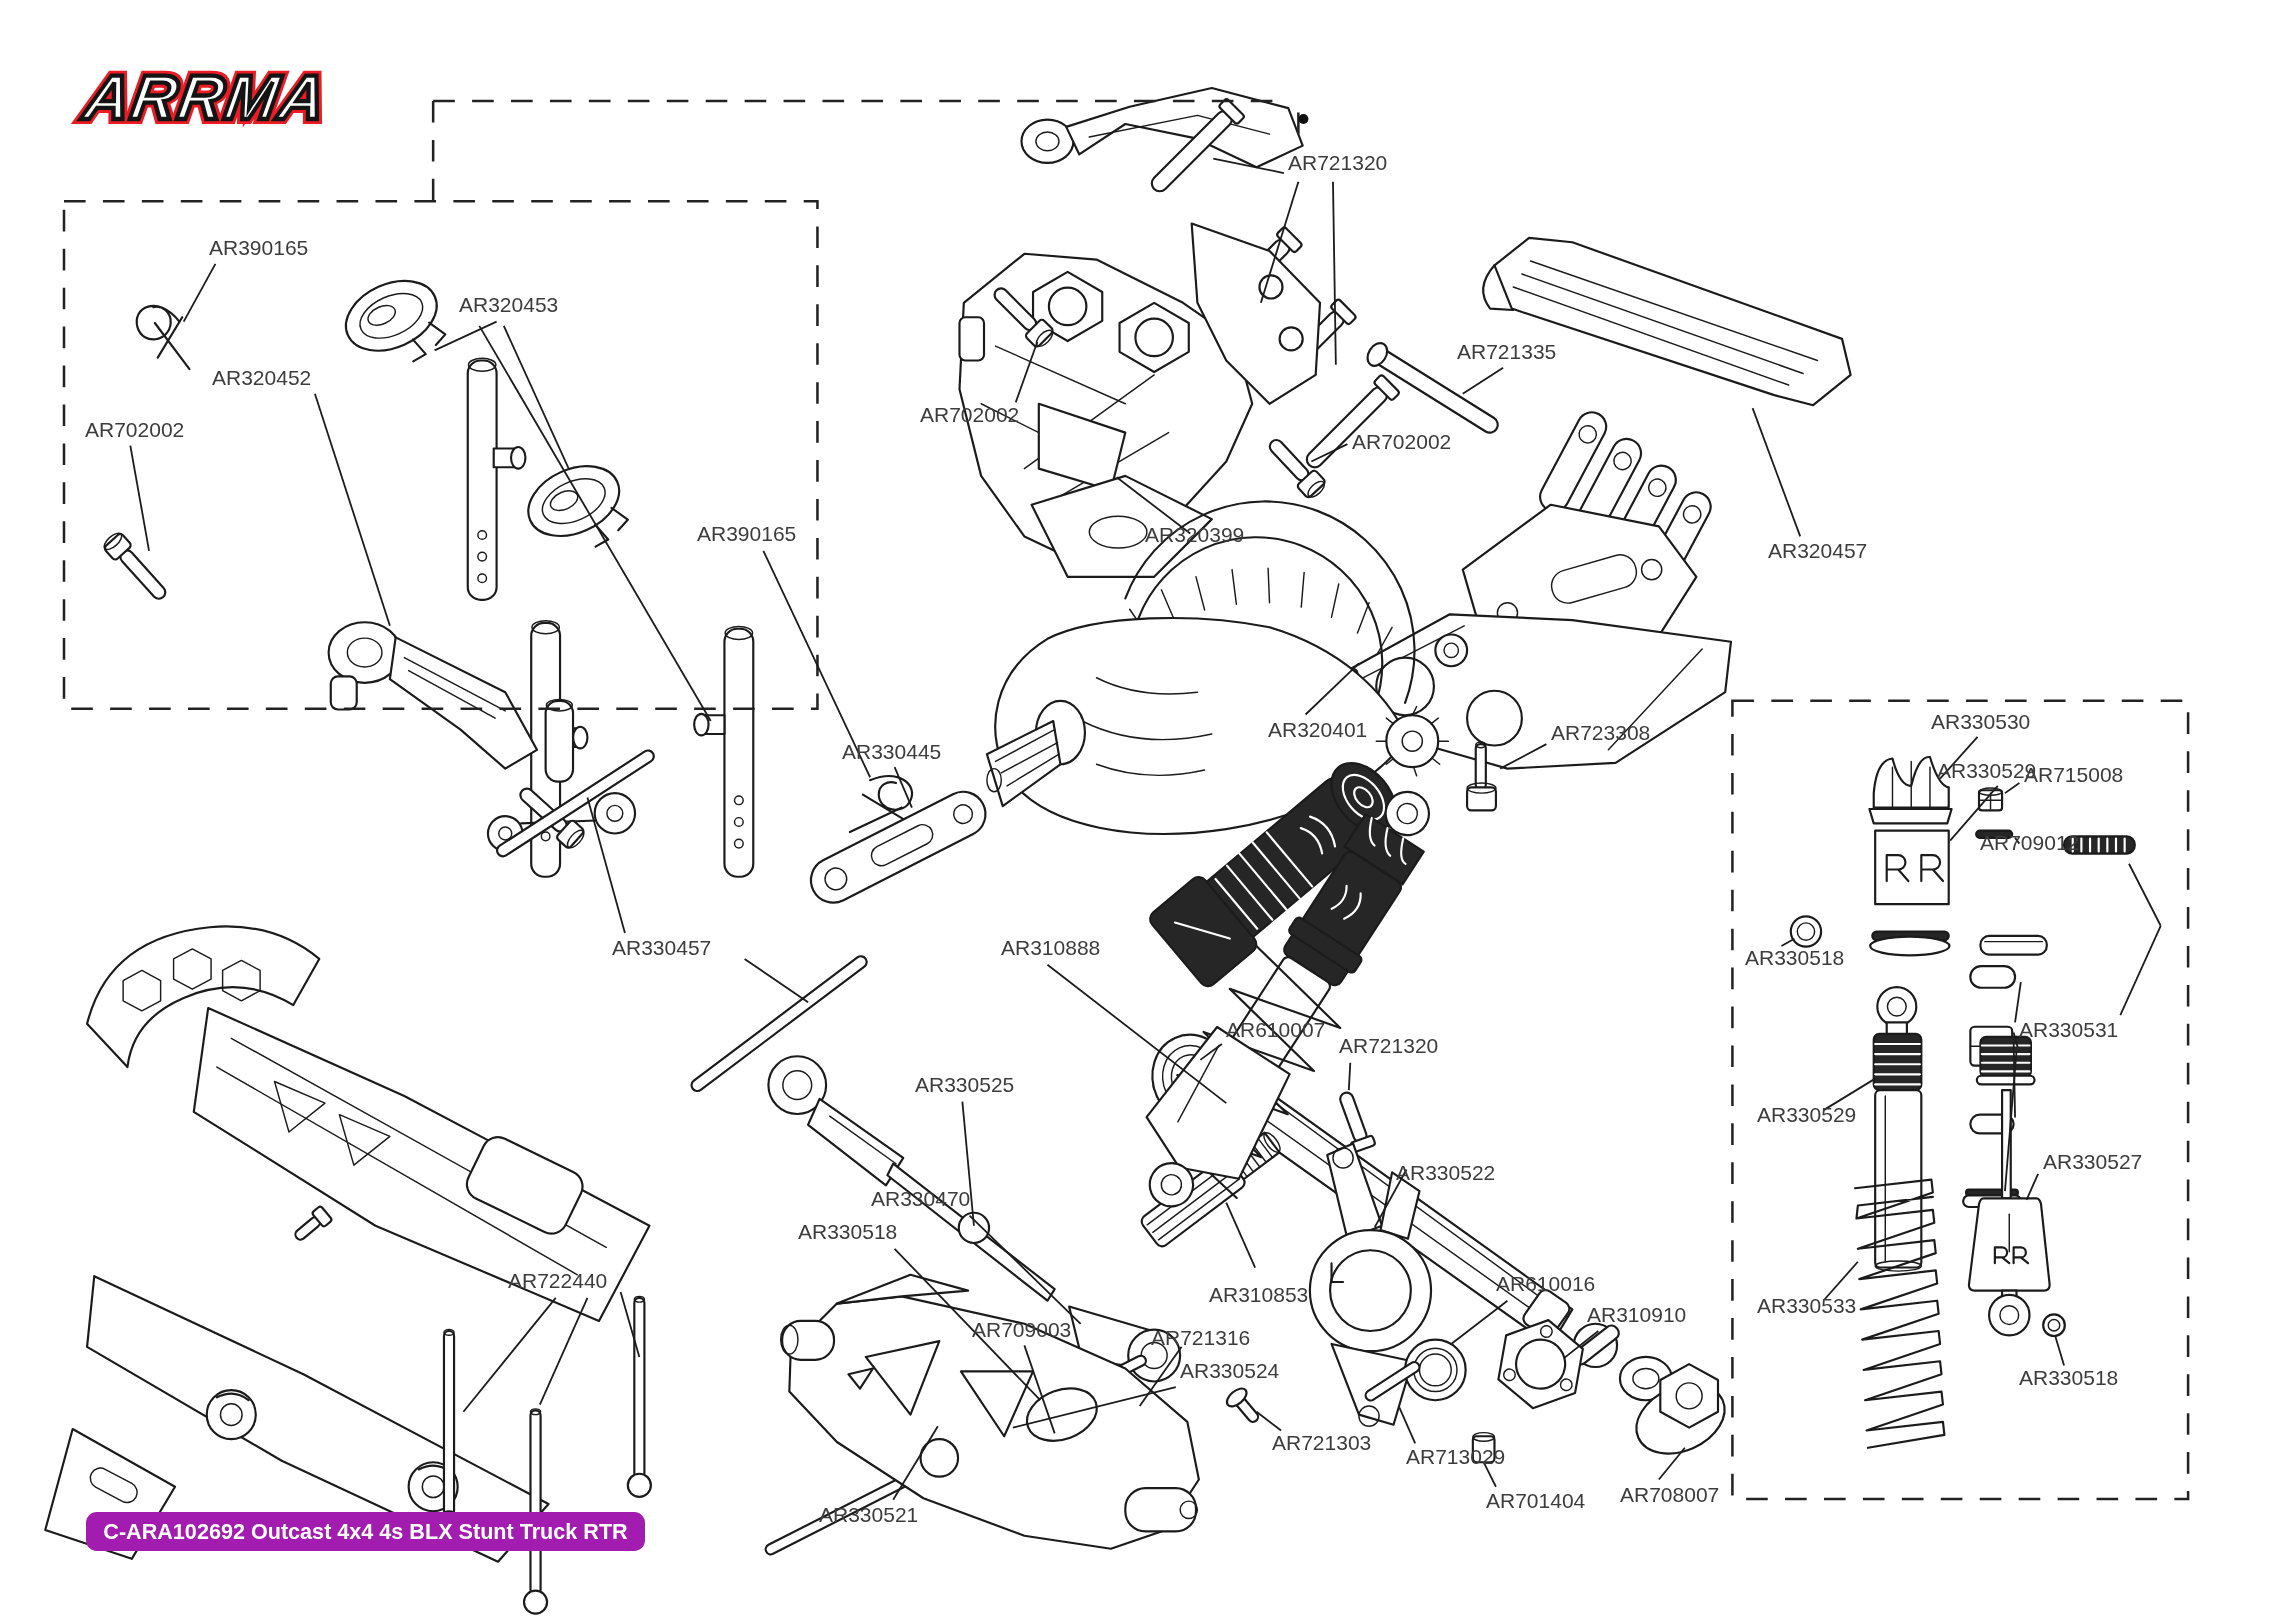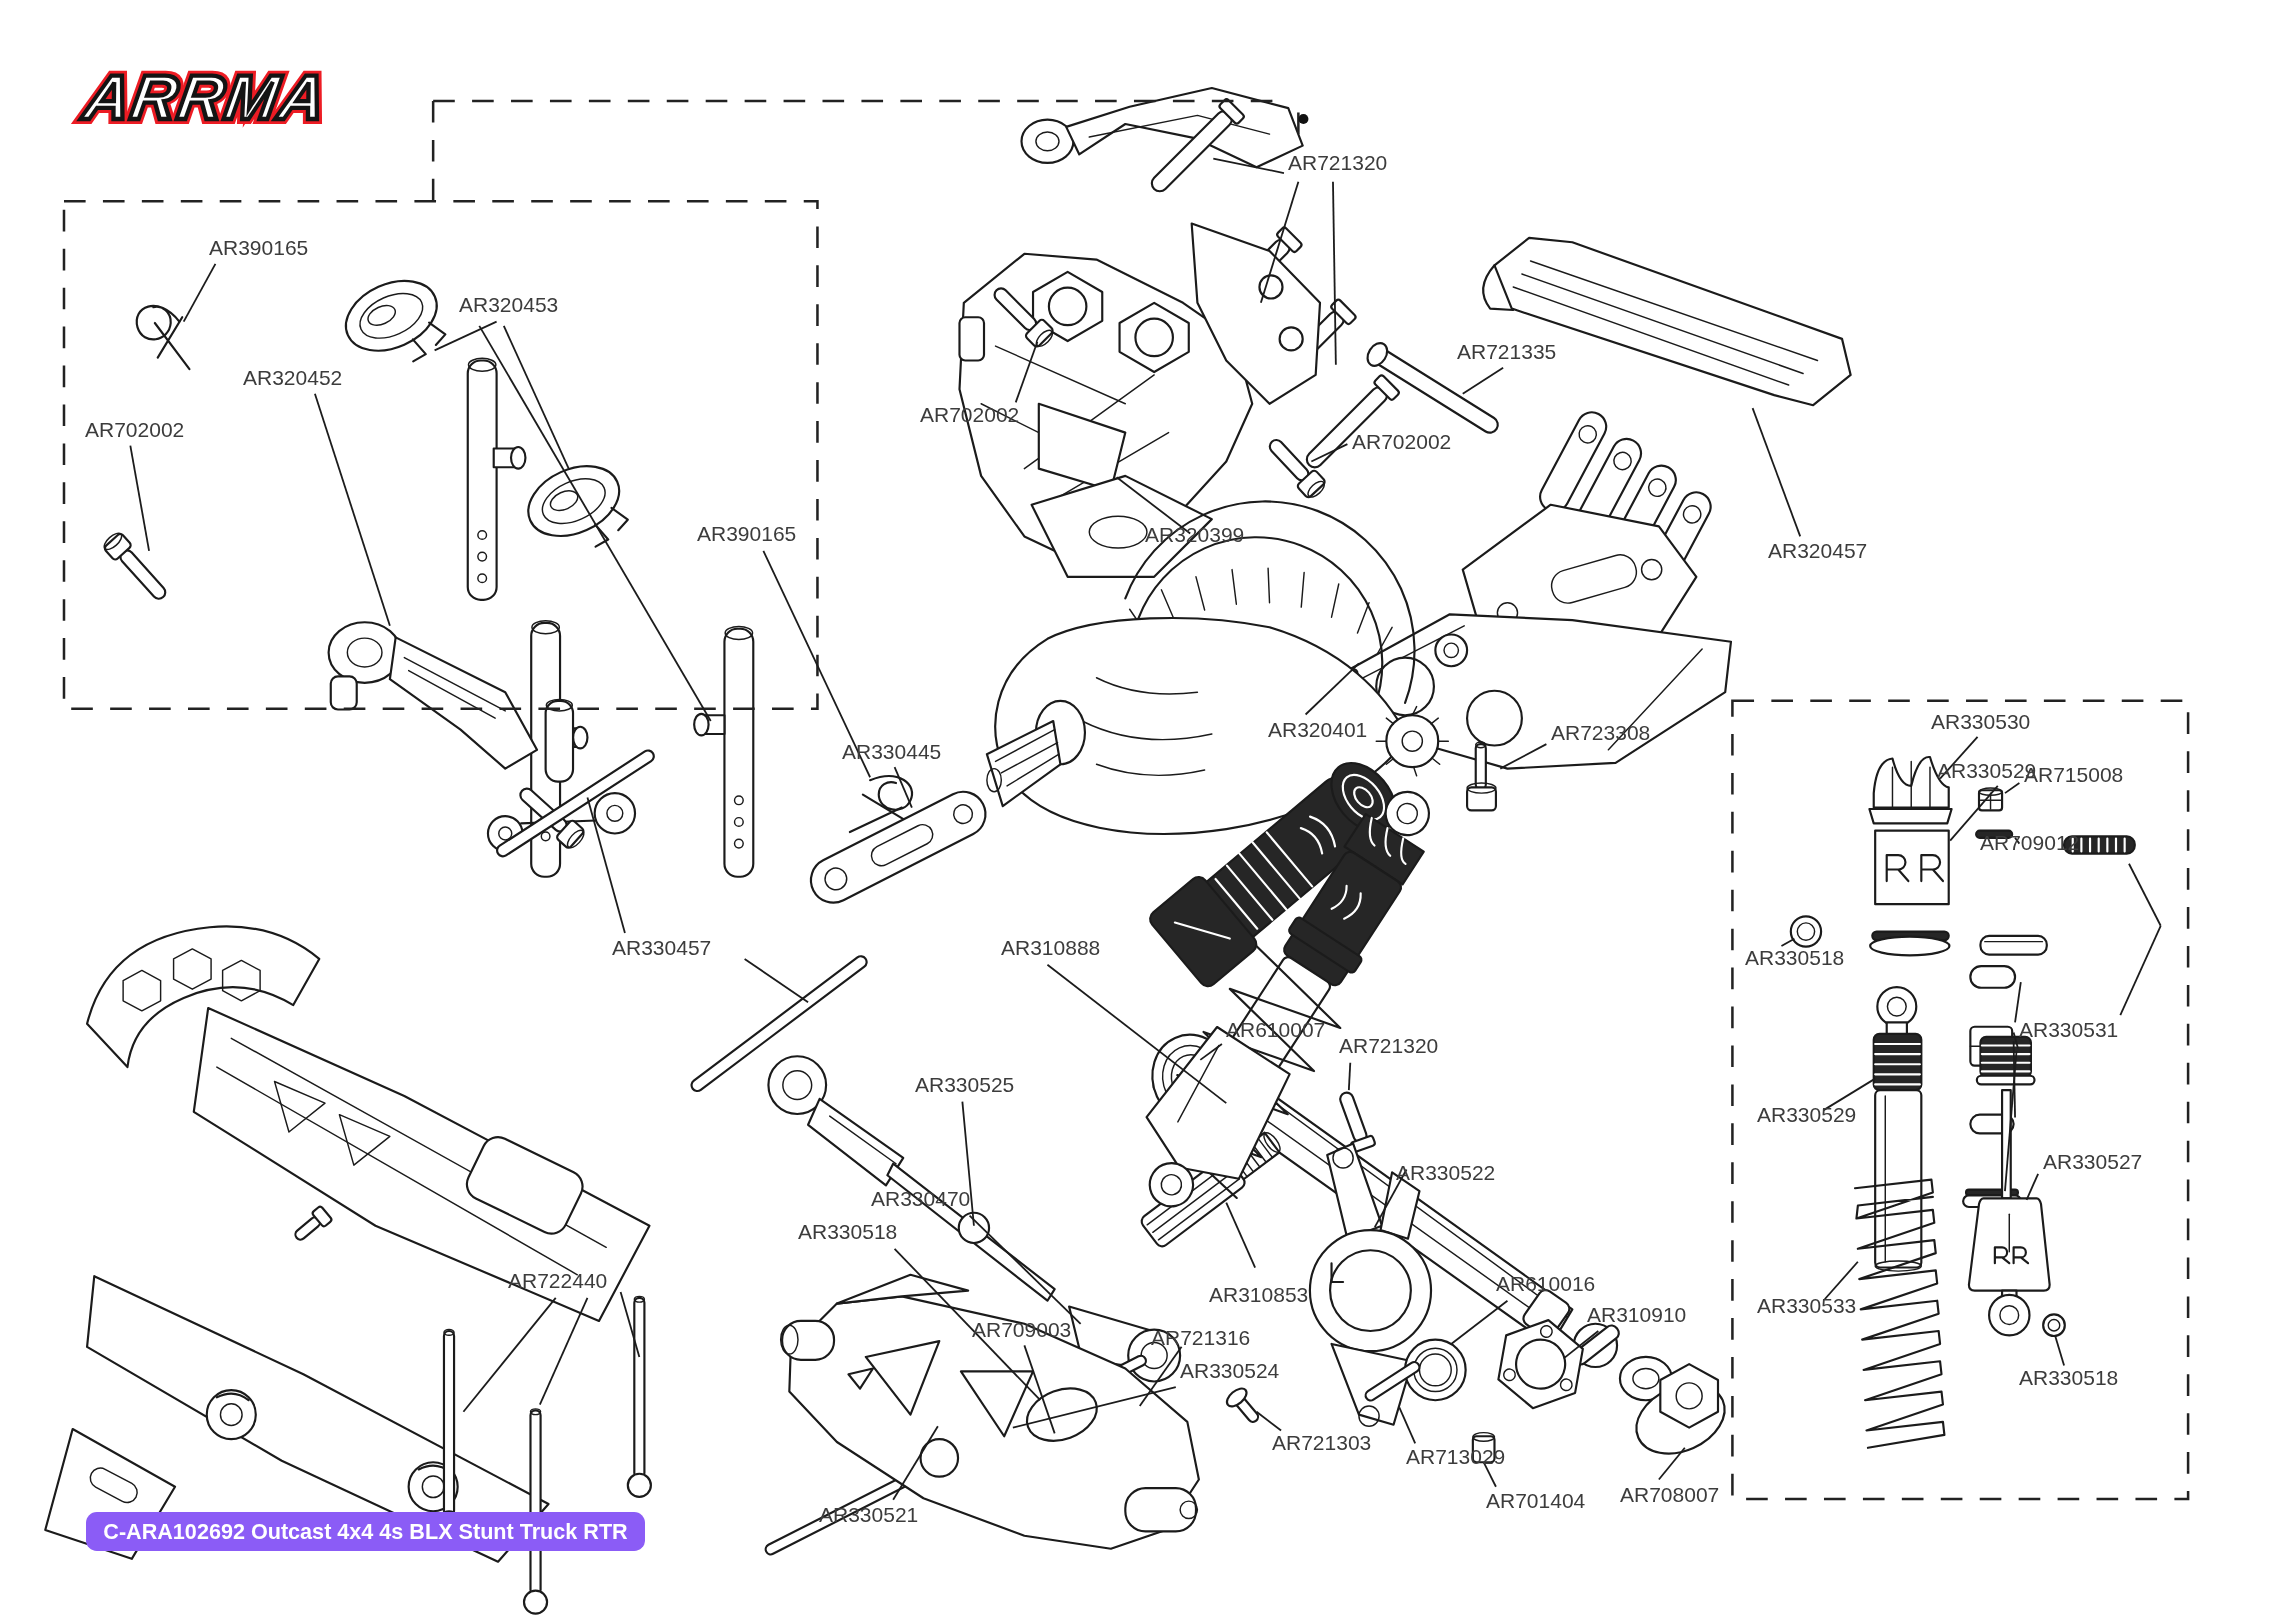--- a/index.html
+++ b/index.html
@@ -14,21 +14,21 @@
       color:#3c3c3c;white-space:nowrap;letter-spacing:0px;}
   
   .logo{position:absolute;left:85px;top:61px;z-index:4;
       font-style:italic;font-weight:900;font-size:63px;letter-spacing:1.4px;
       transform:skewX(-9deg);color:#ED1C24;-webkit-text-stroke:10px #ED1C24;}
   .logo::before{content:attr(data-text);position:absolute;left:0;top:0;
       -webkit-text-stroke:4.3px #141414;color:#fff;}
   .title-box{position:absolute;left:1905px;top:69px;z-index:4;
       border:3.6px solid #141414;border-radius:11.5px;padding:5.8px 19px;
       font-weight:bold;font-size:32px;color:#141414;letter-spacing:0.7px;background:#fff;}
-  .footer-box{position:absolute;left:86px;top:1512px;z-index:4;background:#8b5cf6;
+  .footer-box{position:absolute;left:86px;top:1512px;z-index:4;background:#a21caf;
       color:#fff;border-radius:10.8px;padding:6.5px 17.3px;font-weight:bold;font-size:21.6px;}
   
   .p  {fill:#fff;stroke:#1b1b1b;stroke-width:3;stroke-linejoin:round;stroke-linecap:round;}
   .pn {fill:none;stroke:#1b1b1b;stroke-width:3;stroke-linejoin:round;stroke-linecap:round;}
   .pt {fill:none;stroke:#1b1b1b;stroke-width:2;stroke-linejoin:round;stroke-linecap:round;}
   .pd {fill:#262626;stroke:#1b1b1b;stroke-width:3;stroke-linejoin:round;}
   .pw {fill:none;stroke:#fff;stroke-width:3;stroke-linecap:round;}
   .leader{stroke:#1c1c1c;stroke-width:2.5;fill:none;}
   .dash{stroke:#222;stroke-width:3.5;fill:none;stroke-dasharray:30 24;}
 </style>
@@ -539,21 +539,21 @@
         <line x1="2528" y1="1540" x2="2600" y2="1496" class="leader"></line>
         <line x1="2826" y1="1628" x2="2810" y2="1664" class="leader"></line>
         <line x1="2530" y1="1802" x2="2576" y2="1750" class="leader"></line>
         <line x1="2862" y1="1894" x2="2850" y2="1854" class="leader"></line>
       </g>
   </svg>
 
   <div id="labels-layer">
       <div class="part-label" style="left: 209px; top: 249px;">AR390165</div>
       <div class="part-label" style="left: 459px; top: 306px;">AR320453</div>
-      <div class="part-label" style="left: 212px; top: 379px; margin-left: 31px;">AR320452</div>
+      <div class="part-label" style="left: 212px; top: 379px;">AR320452</div>
       <div class="part-label" style="left: 85px; top: 431px;">AR702002</div>
       <div class="part-label" style="left: 697px; top: 535px;">AR390165</div>
       <div class="part-label" style="left: 1288px; top: 164px;">AR721320</div>
       <div class="part-label" style="left: 920px; top: 416px;">AR702002</div>
       <div class="part-label" style="left: 1457px; top: 353px;">AR721335</div>
       <div class="part-label" style="left: 1352px; top: 443px;">AR702002</div>
       <div class="part-label" style="left: 1145px; top: 536px;">AR320399</div>
       <div class="part-label" style="left: 1768px; top: 552px;">AR320457</div>
       <div class="part-label" style="left: 1268px; top: 731px;">AR320401</div>
       <div class="part-label" style="left: 1551px; top: 734px;">AR723308</div>

